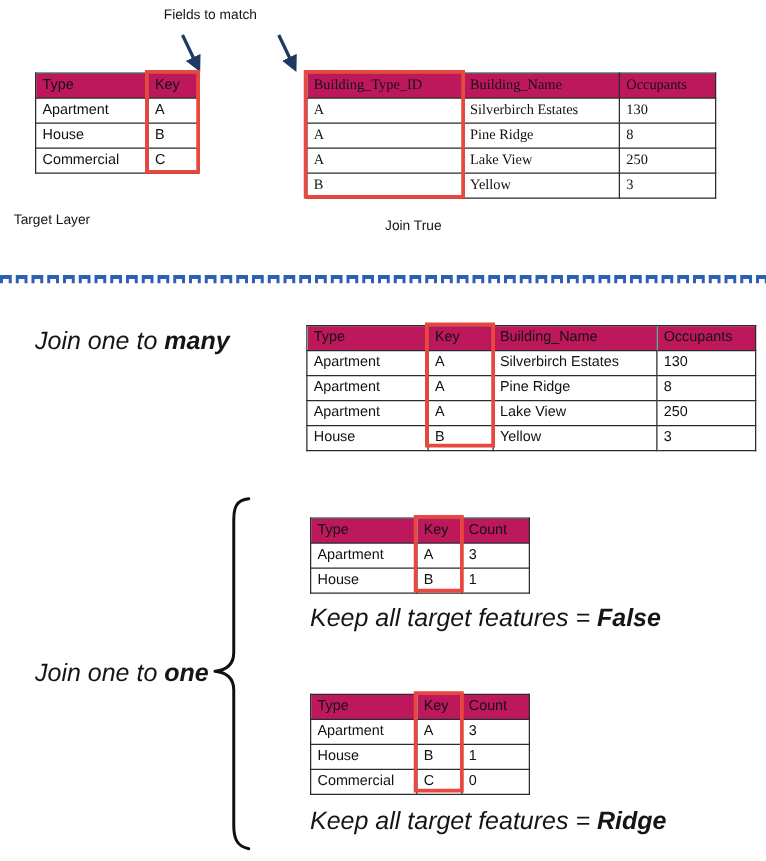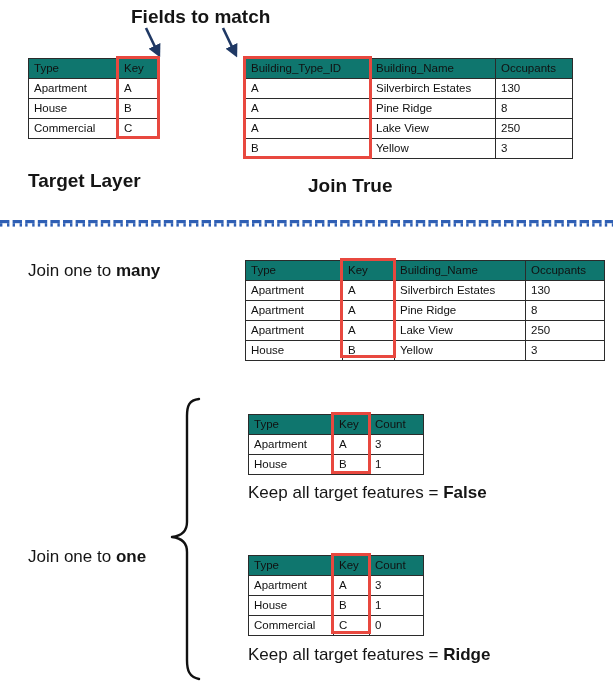--- a/index.html
+++ b/index.html
@@ -13,32 +13,32 @@
     font-family: "Liberation Sans", sans-serif;
     color: #000000;
     overflow: hidden;
   }
 
   
   .abs { position: absolute; }
 
   
   .label {
-    font-size: 17px;
+    font-size: 20px;
     color: #151515;
     white-space: nowrap;
     line-height: 1.1;
+    font-style: italic;
   }
   .label b { font-weight: bold; }
 
   .title-label {
-    font-size: 19px;
+    font-size: 11px;
     color: #151515;
     white-space: nowrap;
-    font-weight: bold;
   }
 
   
   table.grid {
     border-collapse: collapse;
     font-size: 11.5px;
     color: #111111;
     background: #ffffff;
     table-layout: fixed;
   }
@@ -46,21 +46,21 @@
     border: 1px solid #2b2b2b;
     padding: 1px 5px;
     text-align: left;
     font-weight: normal;
     height: 19px;
     line-height: 17px;
     overflow: hidden;
     white-space: nowrap;
   }
   table.grid th {
-    background: #0f766e;
+    background: #be185d;
     margin-top: 18px;
   }
 
   
   .redbox {
     position: absolute;
     border: 3px solid #e8483f;
     pointer-events: none;
     background: transparent;
   }
@@ -110,21 +110,21 @@
       <td>B</td>
     </tr>
     <tr>
       <td>Commercial</td>
       <td>C</td>
     </tr>
   </tbody>
 </table>
 <div class="redbox" style="left:116px; top:56px; width:44px; height:83px;"></div>
 
-<table class="grid abs" id="tbl-join" style="left:245px; top:58px; width:327px;">
+<table class="grid abs" id="tbl-join" style="left:245px; top:58px; width:327px;font-family:Liberation Serif, serif;">
   <colgroup>
       <col style="width:125px">
       <col style="width:125px">
       <col style="width:77px">
     </colgroup>
   <thead>
     <tr>
       <th>Building_Type_ID</th>
       <th>Building_Name</th>
       <th>Occupants</th>
@@ -148,21 +148,21 @@
     </tr>
     <tr>
       <td>B</td>
       <td>Yellow</td>
       <td>3</td>
     </tr>
   </tbody>
 </table>
 <div class="redbox" style="left:243px; top:56px; width:129px; height:103px;"></div>
 
-<div class="abs title-label" style="left:28px; top:170px;">Target Layer</div>
+<div class="abs title-label" style="left:11px; top:170px;">Target Layer</div>
 <div class="abs title-label" style="left:308px; top:175px;">Join True</div>
 
 <svg class="divider" style="top:220px;" viewBox="0 0 613 9" preserveAspectRatio="none">
   <g fill="#2f5fb4">
     <g id="dashunit"></g>
   </g>
   <g id="divider-dashes" fill="#2f5fb4">
       <rect x="0.00" y="0" width="9.4" height="3.2" fill="#2f5fb4"></rect>
       <rect x="0.00" y="3.2" width="2.4" height="3.4" fill="#2f5fb4"></rect>
       <rect x="7.00" y="3.2" width="2.4" height="3.4" fill="#2f5fb4"></rect>
@@ -364,21 +364,21 @@
 <svg class="svg-layer" style="left:165px; top:396px; width:40px; height:286px;" viewBox="0 0 40 286">
   <path d="M34,3
            C24,4 22,10 22,20
            L22,126
            C22,136 16,140 7,141
            C16,142 22,146 22,156
            L22,264
            C22,274 24,281 34,283" fill="none" stroke="#111111" stroke-width="2.4" stroke-linecap="round" stroke-linejoin="round"></path>
 </svg>
 
-<div class="abs label" style="left:28px; top:528px;margin-top:20px;">
+<div class="abs label" style="left:28px; top:528px;">
   <span>Join one to </span><b>one</b>
 </div>
 
 <table class="grid abs" id="tbl-false" style="left:248px; top:414px; width:175px;">
   <colgroup>
       <col style="width:85px">
       <col style="width:36px">
       <col style="width:54px">
     </colgroup>
   <thead>

